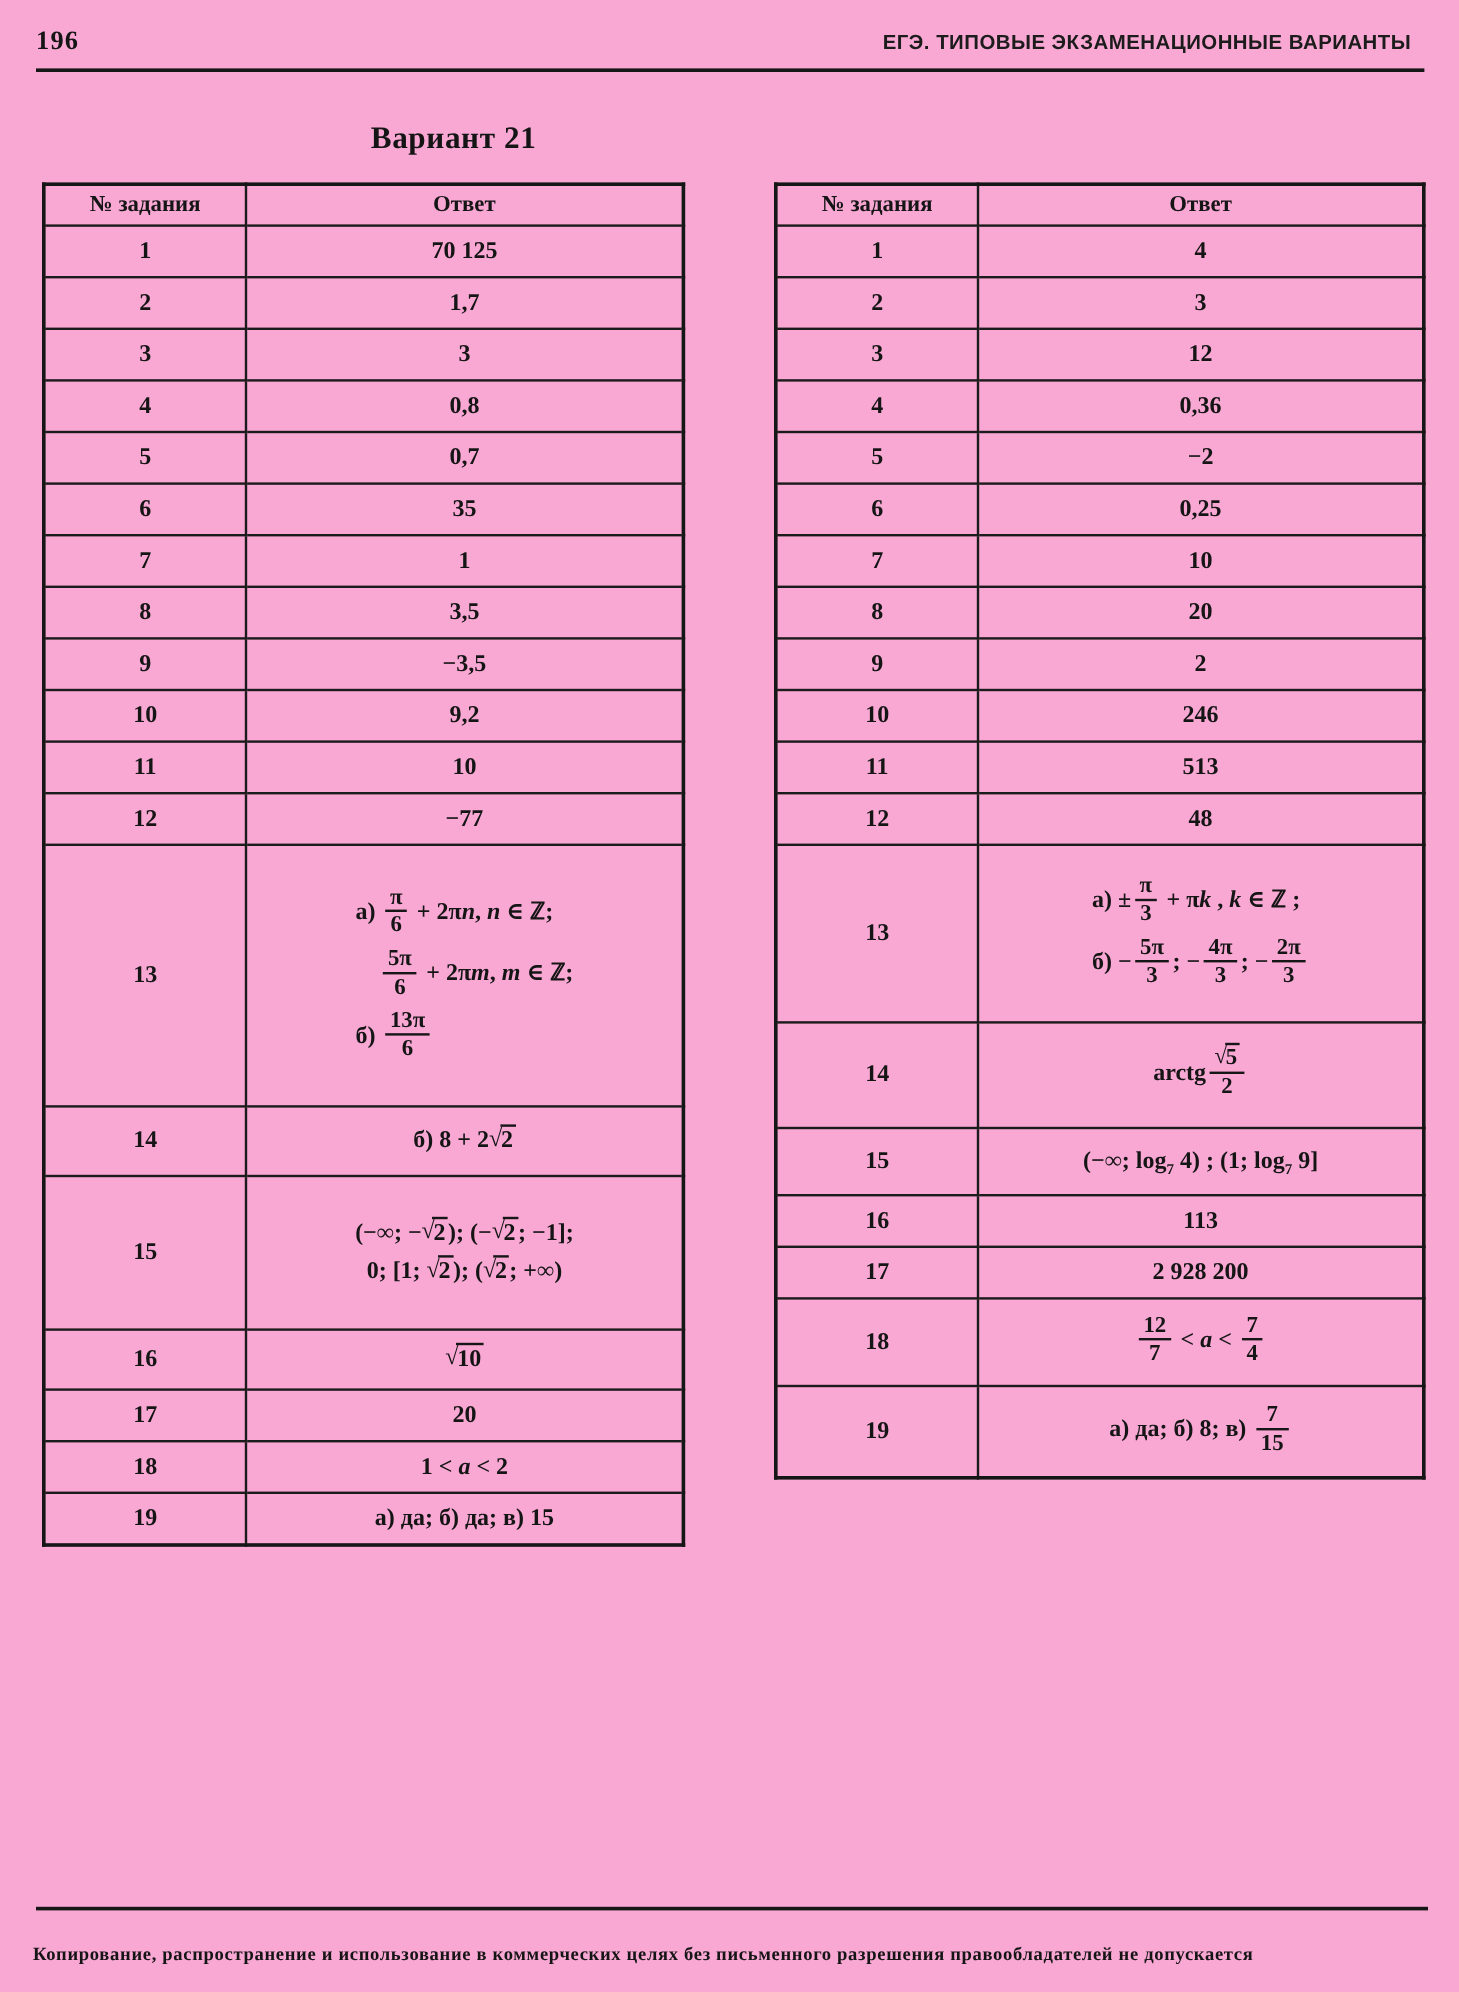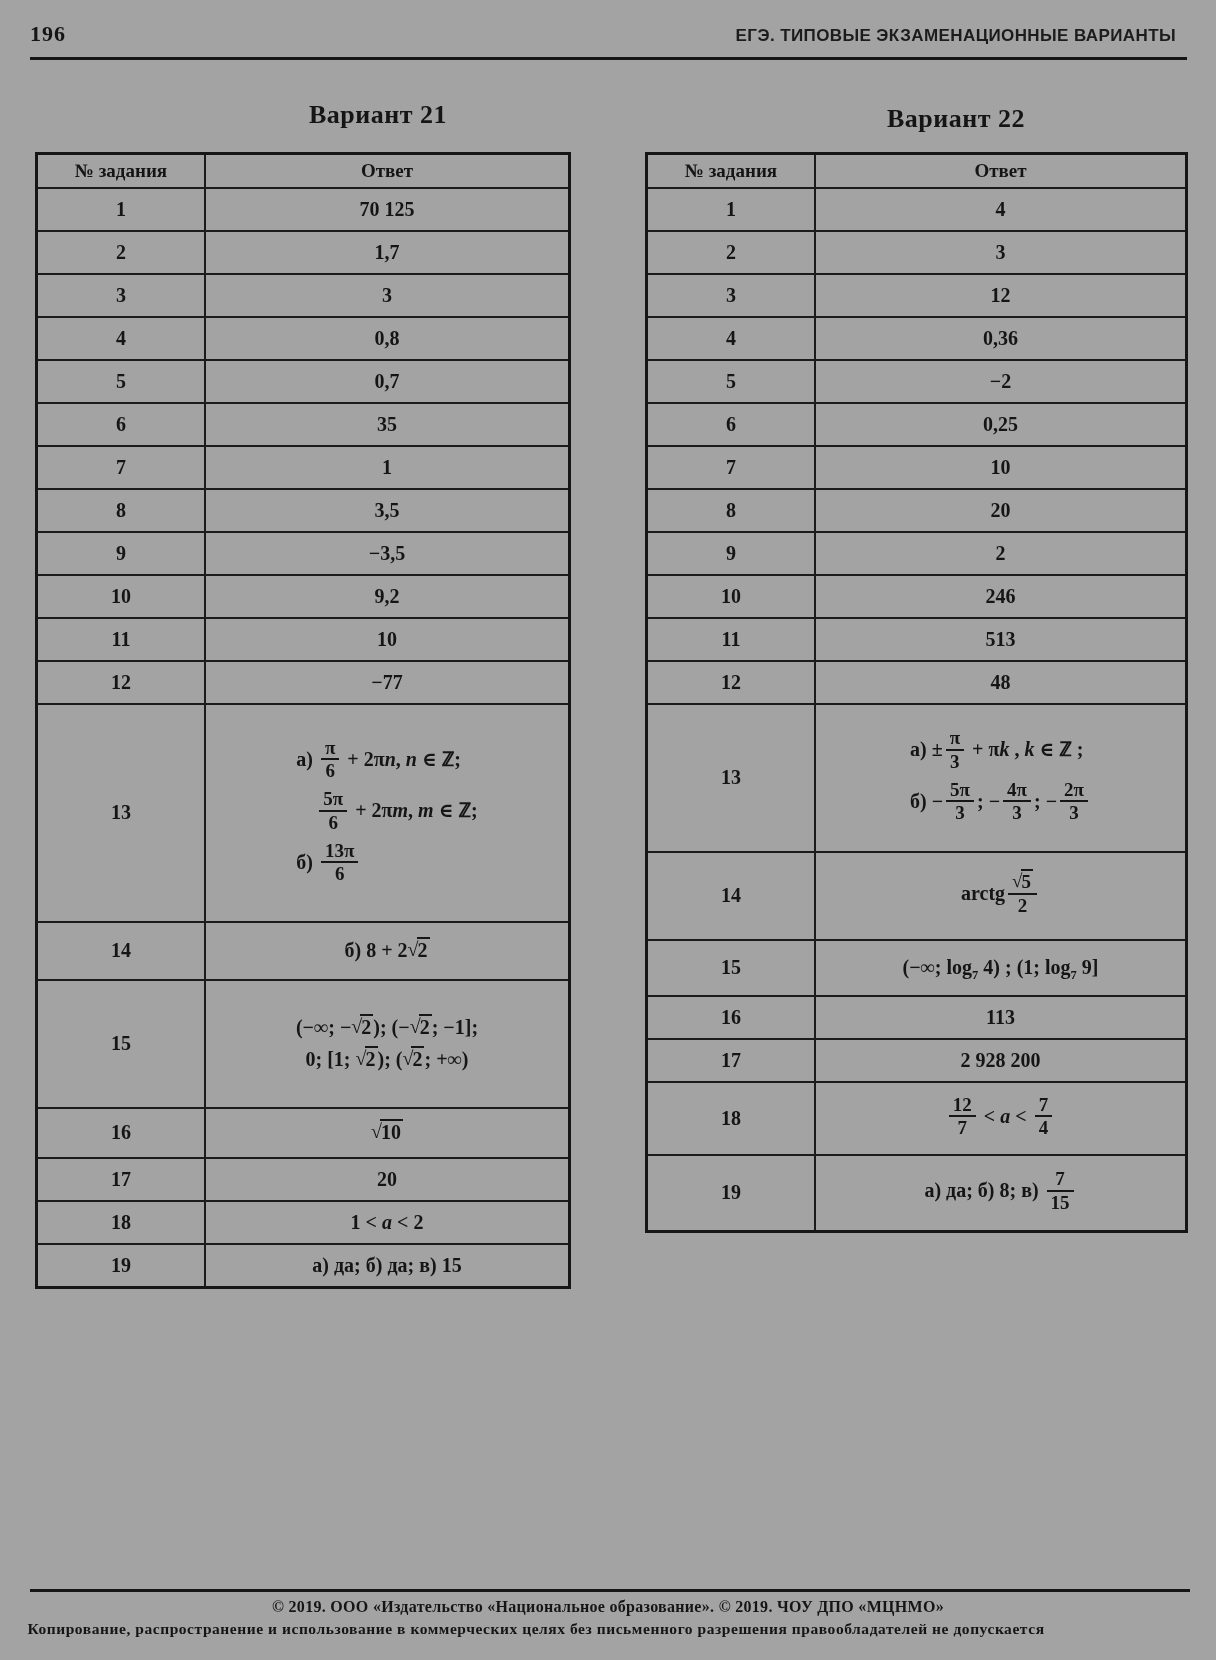--- a/index.html
+++ b/index.html
@@ -4,21 +4,21 @@
 <style>
   html,body{margin:0;padding:0;}
   body{
     width:1216px;height:1660px;position:relative;
     background:#f4f4f2;
     font-family:"Liberation Serif","DejaVu Serif",serif;
     color:#151515;
   }
   .page{
     position:absolute;left:0;top:0;width:1216px;height:1660px;
-    background:#a3a3a3;overflow:hidden;
+    background:#f9a8d4;overflow:hidden;
   }
   
   .pagenum{
     position:absolute;left:30px;top:21px;
     font-size:22px;font-weight:bold;letter-spacing:1px;
   }
   .runhead{
     position:absolute;right:40px;top:26px;
     font-family:"Liberation Sans","DejaVu Sans",sans-serif;
     font-size:17px;font-weight:bold;letter-spacing:0.4px;color:#1c1c1c;
@@ -90,21 +90,20 @@
 </head>
 <body>
 
 <div class="page">
 
   <div class="pagenum">196</div>
   <div class="runhead">ЕГЭ. ТИПОВЫЕ ЭКЗАМЕНАЦИОННЫЕ ВАРИАНТЫ</div>
   <div class="headrule"></div>
 
   <div class="vtitle v1">Вариант 21</div>
-  <div class="vtitle v2">Вариант 22</div>
 
   <table class="anstable t1">
     <thead>
       <tr>
         <th class="c1">№ задания</th>
         <th>Ответ</th>
       </tr>
     </thead>
     <tbody>
         <tr class="row-1">
@@ -412,16 +411,15 @@
           <td>
             <div>
               <div class="mline">а) да; б) 8; в) <span class="frac"><span class="fn">7</span><span class="fd">15</span></span></div>
             </div>
           </td>
         </tr>
       </tbody>
   </table>
 
   <div class="footrule"></div>
-  <div class="foot1">© 2019. ООО «Издательство «Национальное образование». © 2019. ЧОУ ДПО «МЦНМО»</div>
   <div class="foot2">Копирование, распространение и использование в коммерческих целях без письменного разрешения правообладателей не допускается</div>
 
 </div>
 
 </body></html>

